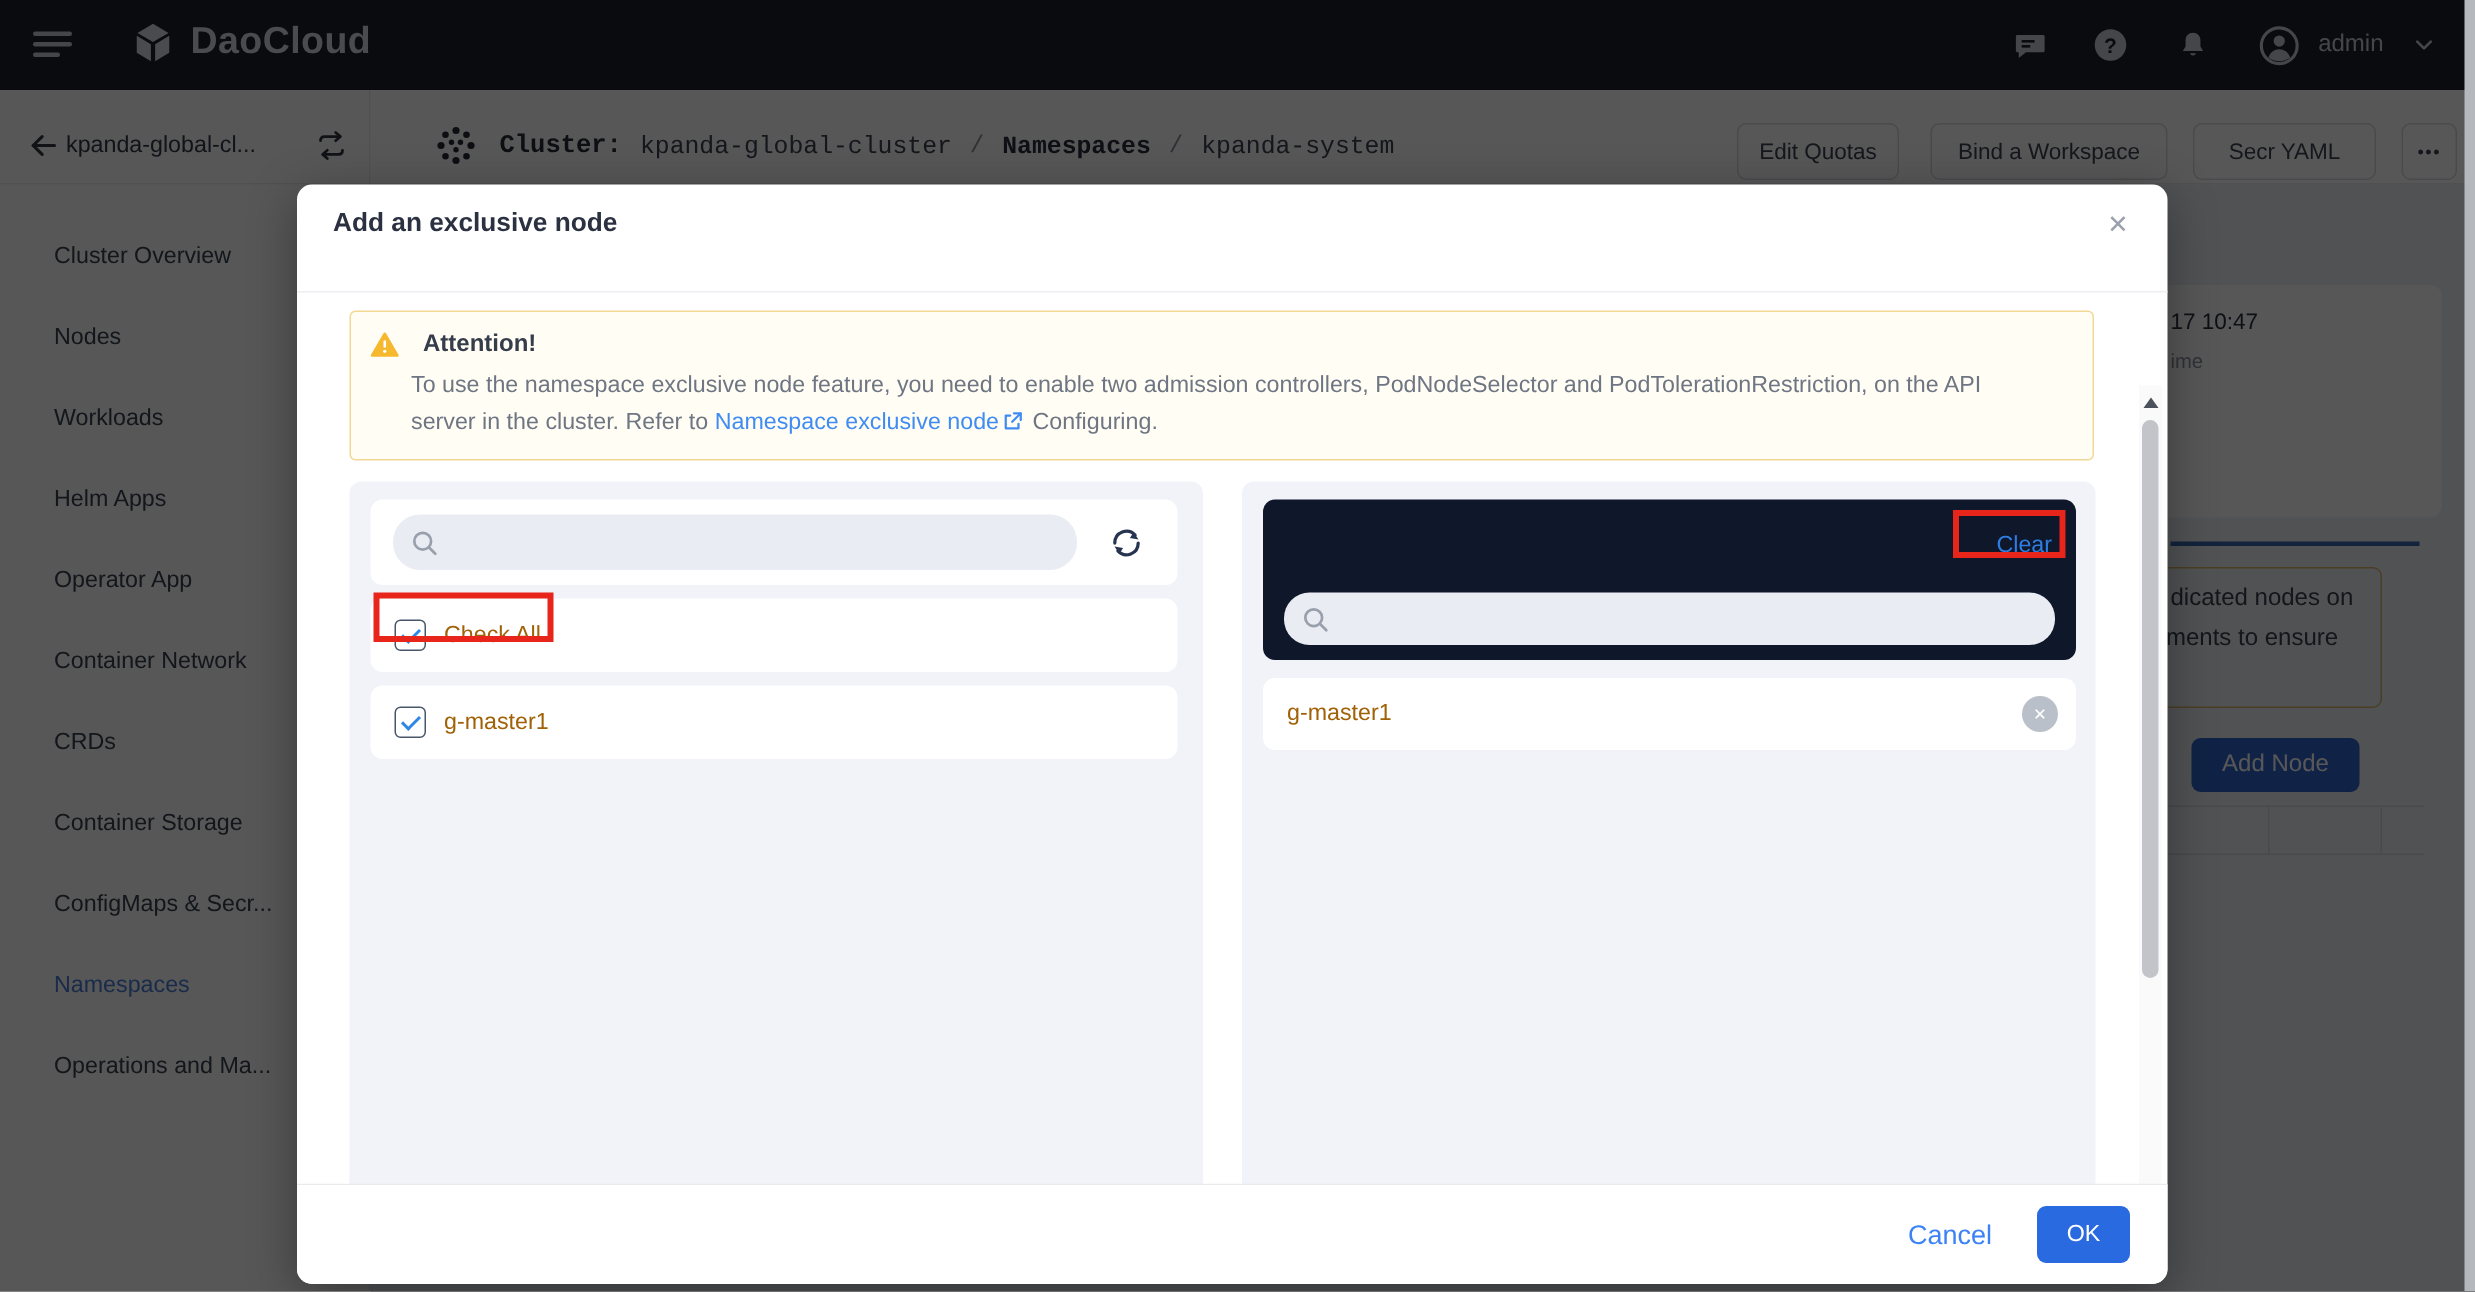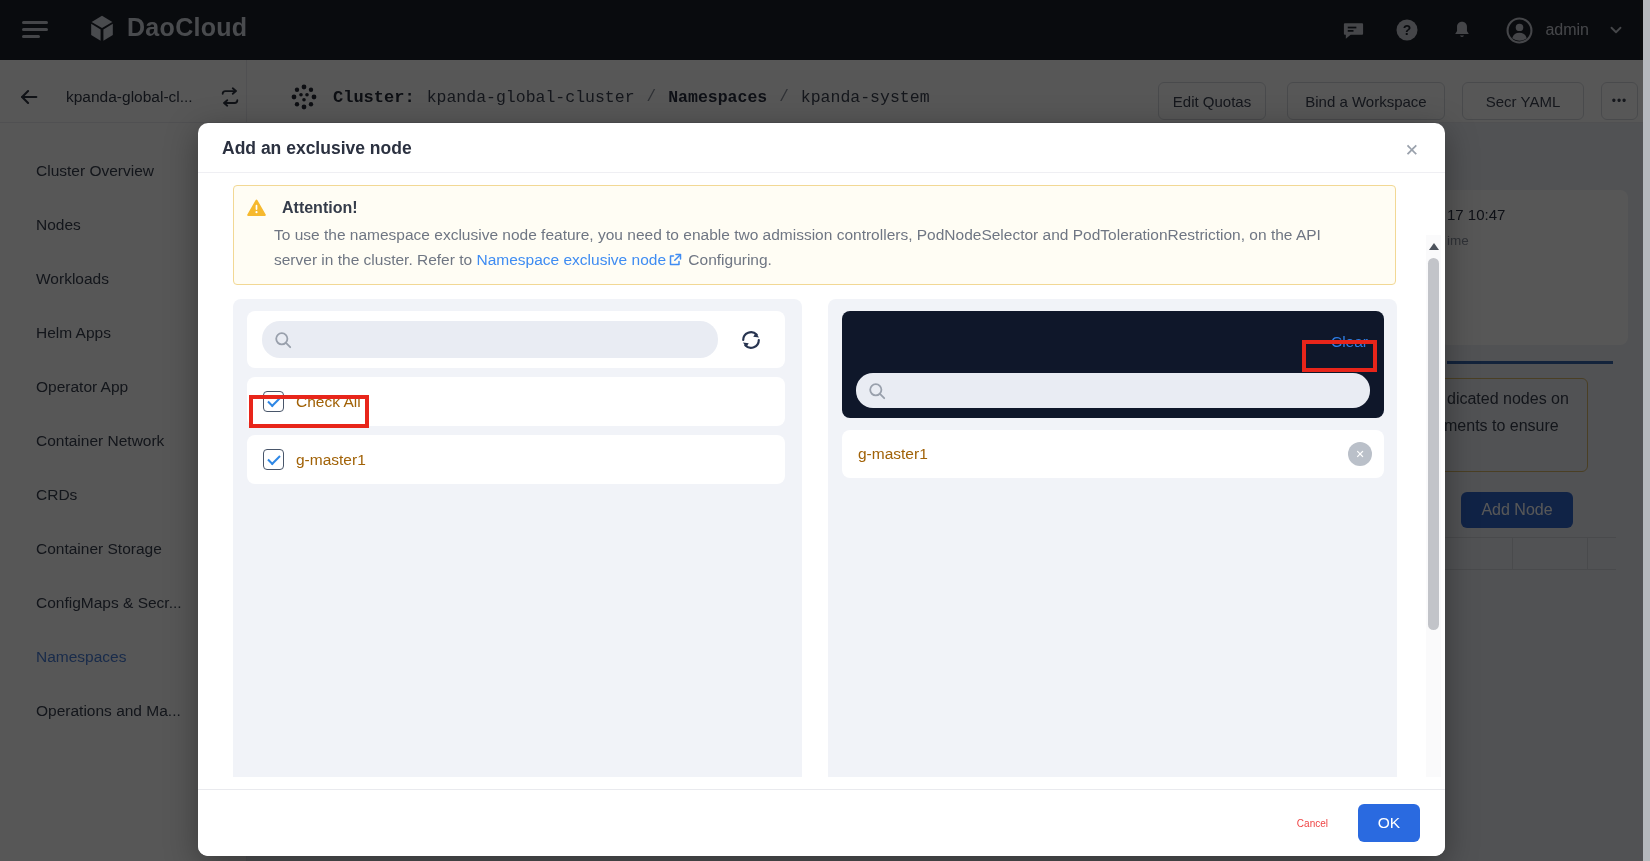--- a/index.html
+++ b/index.html
@@ -15,21 +15,21 @@
   .brand { position:absolute; left:86px; top:13px; display:flex; align-items:flex-start; gap:9px; }
   .brand-name { color:#d6dbe3; font-size:25px; font-weight:bold; letter-spacing:.3px; }
   .nav-right { position:absolute; right:25px; top:0; height:60px; display:flex; align-items:center; }
   .nav-ic { display:flex; align-items:center; justify-content:center; cursor:pointer; }
   .nav-user { color:#c9ced6; font-size:16px; margin-left:12px; }
   .ml30{margin-left:30px;} .ml32{margin-left:32px;} .ml33{margin-left:33px;} .ml18{margin-left:18px;}
 
   
   .side-header { position:absolute; left:0; top:60px; width:247px; height:63px; background:#fff;
     border-right:1px solid #e9ebef; border-bottom:1px solid #e9ebef; z-index:1; }
-  .side-header-inner { display:flex; align-items:center; height:100%; padding:12px 14px 0 18px; gap:26px; }
+  .side-header-inner { display:flex; align-items:center; height:100%; padding:12px 14px 0 18px; gap:4px; }
   .side-cluster-name { font-size:15.5px; color:#333a48; white-space:nowrap; flex:1; }
   .main-header { position:absolute; left:247px; top:60px; width:1403px; height:63px; background:#fff;
     border-bottom:1px solid #e9ebef; z-index:1;font-family:Liberation Mono, monospace; }
   .crumb-row { position:absolute; left:40px; top:12px; height:50px; display:flex; align-items:center; gap:12px; }
   .crumb-label { font-size:17px; font-weight:bold; color:#262c3a; }
   .crumb { font-size:16.5px; color:#3e4554; }
   .crumb.bold { font-weight:bold; color:#2b3140; }
   .crumb-sep { font-size:16px; color:#8a909b; }
   .hdr-btn { position:absolute; top:82px; height:38px; background:#fff; border:1px solid #d6d9df; border-radius:6px;
     font-size:15px; color:#3e4554; display:flex; align-items:center; justify-content:center; cursor:pointer; z-index:1; }
@@ -55,21 +55,21 @@
     border-bottom:1px solid #d5d8de; display:flex; z-index:1; }
   .bg-table div { border-right:1px solid #d5d8de; }
 
   
   .overlay { position:absolute; inset:0; background:rgba(0,0,0,0.66); z-index:5; }
   .browser-scrollbar { position:absolute; right:0; top:0; width:7px; height:861px; background:#b5b8bd; z-index:6; }
 
   
   .modal { position:absolute; left:198px; top:123px; width:1247px; height:733px; background:#fff; border-radius:10px;
     box-shadow:0 8px 32px rgba(0,0,0,.35); z-index:10; }
-  .modal-header { position:relative; height:50px; border-bottom:1px solid #efeff3; }
+  .modal-header { position:relative; height:72px; border-bottom:1px solid #efeff3; }
   .modal-title { position:absolute; left:24px; top:15px; font-size:17.5px; font-weight:bold; color:#2b3140; }
   .modal-close { position:absolute; right:26px; top:17px; font-size:17px; color:#9aa1ac; cursor:pointer; }
   .modal-body { position:relative; height:604px; overflow:hidden; }
 
   .warn-box { position:absolute; left:35px; top:12px; width:1163px; height:100px; background:#fffdf4;
     border:1px solid #f2d894; border-radius:4px; padding:13px 16px 0 13px; }
   .warn-head { display:flex; align-items:center; gap:16px; }
   .warn-title { font-size:16px; font-weight:bold; color:#353c4a; }
   .warn-text { margin-left:27px; margin-top:5px; font-size:15.5px; color:#6f7683; line-height:25px; }
   .warn-line { display:block; white-space:nowrap; }
@@ -105,21 +105,21 @@
     display:flex; align-items:center; justify-content:center; cursor:pointer; }
 
   
   .m-scroll { position:absolute; left:1228px; top:62px; width:15px; height:604px; background:#fafafb; }
   .m-thumb { position:absolute; left:2px; top:23px; width:11px; height:372px; background:#c2c4c9; border-radius:6px; cursor:pointer; }
   .arr { position:absolute; left:2.5px; width:0; height:0; border-left:5px solid transparent; border-right:5px solid transparent; cursor:pointer; }
   .arr-up { top:8px; border-bottom:7px solid #4c525c; }
 
   .modal-footer { position:absolute; left:0; top:666px; width:1247px; height:67px; border-top:1px solid #e9eaee;
     display:flex; align-items:center; justify-content:flex-end; border-radius:0 0 10px 10px; background:#fff; }
-  .btn-cancel { font-size:10px; color:#ef4444; background:none; border:none; cursor:pointer; margin-right:30px; font-family:inherit; }
+  .btn-cancel { font-size:18px; color:#3b82f6; background:none; border:none; cursor:pointer; margin-right:30px; font-family:inherit; }
   .btn-ok { width:62px; height:38px; background:#2a6ae0; color:#fff; font-size:15.5px; border:none; border-radius:6px;
     cursor:pointer; margin-right:25px; font-family:inherit; }
 
   
   .anno { position:absolute; border:4px solid #e8251a; z-index:30; }
   .anno1 { left:249px; top:395px; width:120px; height:33px; }
   .anno2 { left:1302px; top:340px; width:75px; height:32px; }
 
   svg { display:block; }
 </style>

